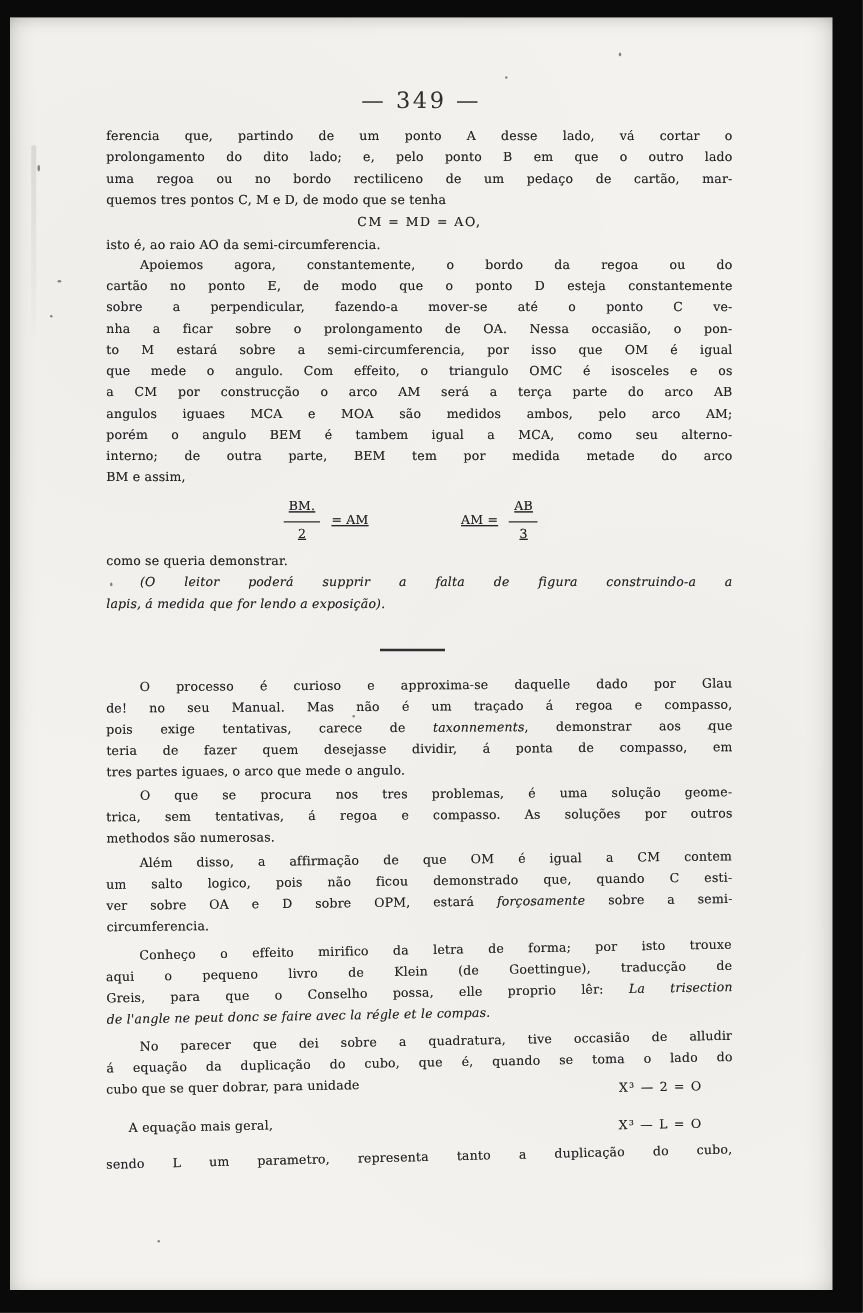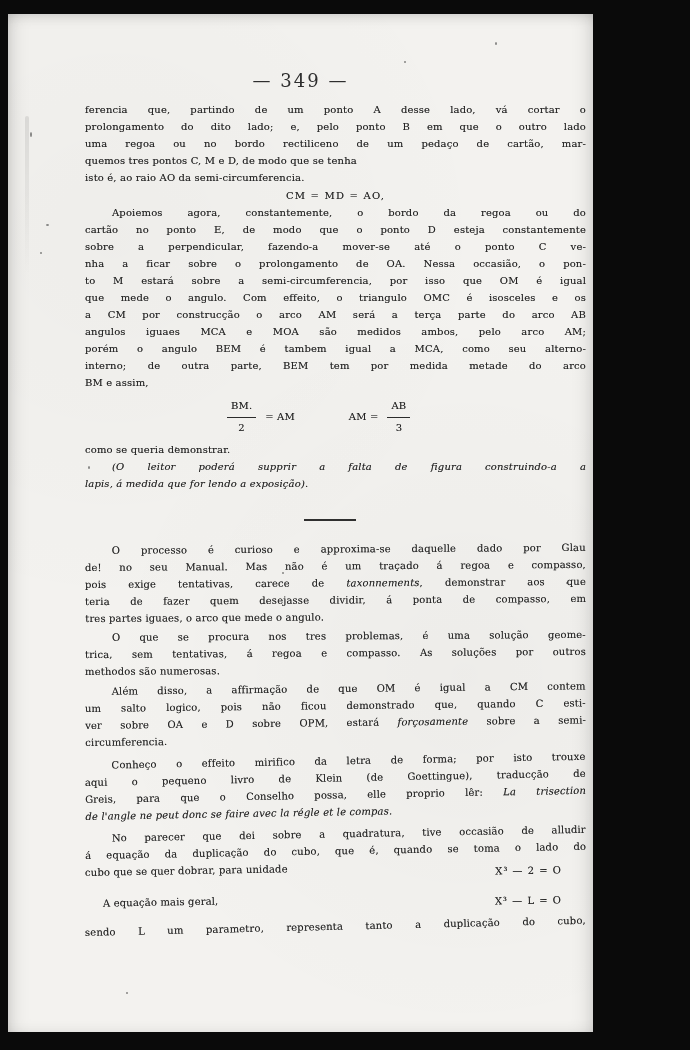--- a/index.html
+++ b/index.html
@@ -1,18 +1,18 @@
 <!DOCTYPE html>
 <html><head>
 <meta charset="utf-8">
 <style>
   html,body{margin:0;padding:0;width:690px;height:1050px;background:#0a0a0a;overflow:hidden;}
   .frame{position:absolute;inset:0;background:#0a0a0a;}
   .sheet{
-    position:absolute;left:8px;top:14px;width:585px;height:1018px;
+    position:absolute;left:8px;top:14px;width:658px;height:1018px;
     background:
       radial-gradient(circle at 18% 22%, rgba(0,0,0,0.02), transparent 42%),
       radial-gradient(circle at 78% 65%, rgba(0,0,0,0.025), transparent 46%),
       #f3f2ef;
     box-shadow: inset 10px 0 24px -16px rgba(0,0,0,0.35), inset -12px 0 26px -18px rgba(0,0,0,0.3), inset 0 8px 20px -14px rgba(0,0,0,0.25);
   }
   .page-number{
     margin-top:56px;text-align:center;
     font-family:"DejaVu Serif",serif;font-size:18px;color:#2e2e2e;letter-spacing:2px;
   }
@@ -23,21 +23,21 @@
     text-shadow:0 0 0.4px rgba(20,20,20,0.45);
   }
   .para{margin:0;padding:0;}
   .line{display:block;min-height:16.9px;}
   .jl{text-align:justify;text-align-last:justify;}
   .ll{text-align:left;text-align-last:left;}
   .ind{text-indent:27px;}
   .ind-sm{text-indent:18px;}
   .it{font-style:italic;}
   .eqc{text-align:center;text-align-last:center;letter-spacing:1.2px;margin:1px 0;}
-  .formula-row{display:flex;align-items:center;gap:54px;padding-left:142px;margin:7px 0 5px;}
+  .formula-row{display:flex;align-items:center;gap:74px;padding-left:142px;margin:7px 0 5px;text-decoration:underline;}
   .formula{display:inline-flex;align-items:center;gap:9px;white-space:nowrap;}
   .frac{display:inline-block;text-align:center;vertical-align:middle;}
   .frac .num{display:block;padding:0 4px 2px;}
   .frac .den{display:block;border-top:1.4px solid #2b2b2b;padding:2px 4px 0;}
   .separator{width:52px;height:2px;background:#2f2f2f;margin:26px auto 22px;position:relative;left:-6px;}
   .mt3{margin-top:3px;} .mt6{margin-top:6px;} .mt12{margin-top:12px;} .mt14{margin-top:14px;}
   .eq-row{display:flex;justify-content:space-between;align-items:flex-start;}
   .eq-row .grow{flex:0 1 auto;}
   .eq{margin-right:24px;letter-spacing:1px;white-space:nowrap;}
   .eq-a{position:relative;top:6px;}
@@ -72,22 +72,22 @@
 
     <div class="text-column">
 
       <div class="para">
         <div class="line jl">ferencia que, partindo de um ponto A desse lado, vá cortar o</div>
         <div class="line jl">prolongamento do dito lado; e, pelo ponto B em que o outro lado</div>
         <div class="line jl">uma regoa ou no bordo rectiliceno de um pedaço de cartão, mar-</div>
         <div class="line ll">quemos tres pontos C, M e D, de modo que se tenha</div>
       </div>
 
+      <div class="line eqc">CM = MD = AO,</div>
       <div class="line ll">isto é, ao raio AO da semi-circumferencia.</div>
-      <div class="line eqc">CM = MD = AO,</div>
 
       <div class="para">
         <div class="line jl ind">Apoiemos agora, constantemente, o bordo da regoa ou do</div>
         <div class="line jl">cartão no ponto E, de modo que o ponto D esteja constantemente</div>
         <div class="line jl">sobre a perpendicular, fazendo-a mover-se até o ponto C ve-</div>
         <div class="line jl">nha a ficar sobre o prolongamento de OA. Nessa occasião, o pon-</div>
         <div class="line jl">to M estará sobre a semi-circumferencia, por isso que OM é igual</div>
         <div class="line jl">que mede o angulo. Com effeito, o triangulo OMC é isosceles e os</div>
         <div class="line jl">a CM por construcção o arco AM será a terça parte do arco AB</div>
         <div class="line jl">angulos iguaes MCA e MOA são medidos ambos, pelo arco AM;</div>

